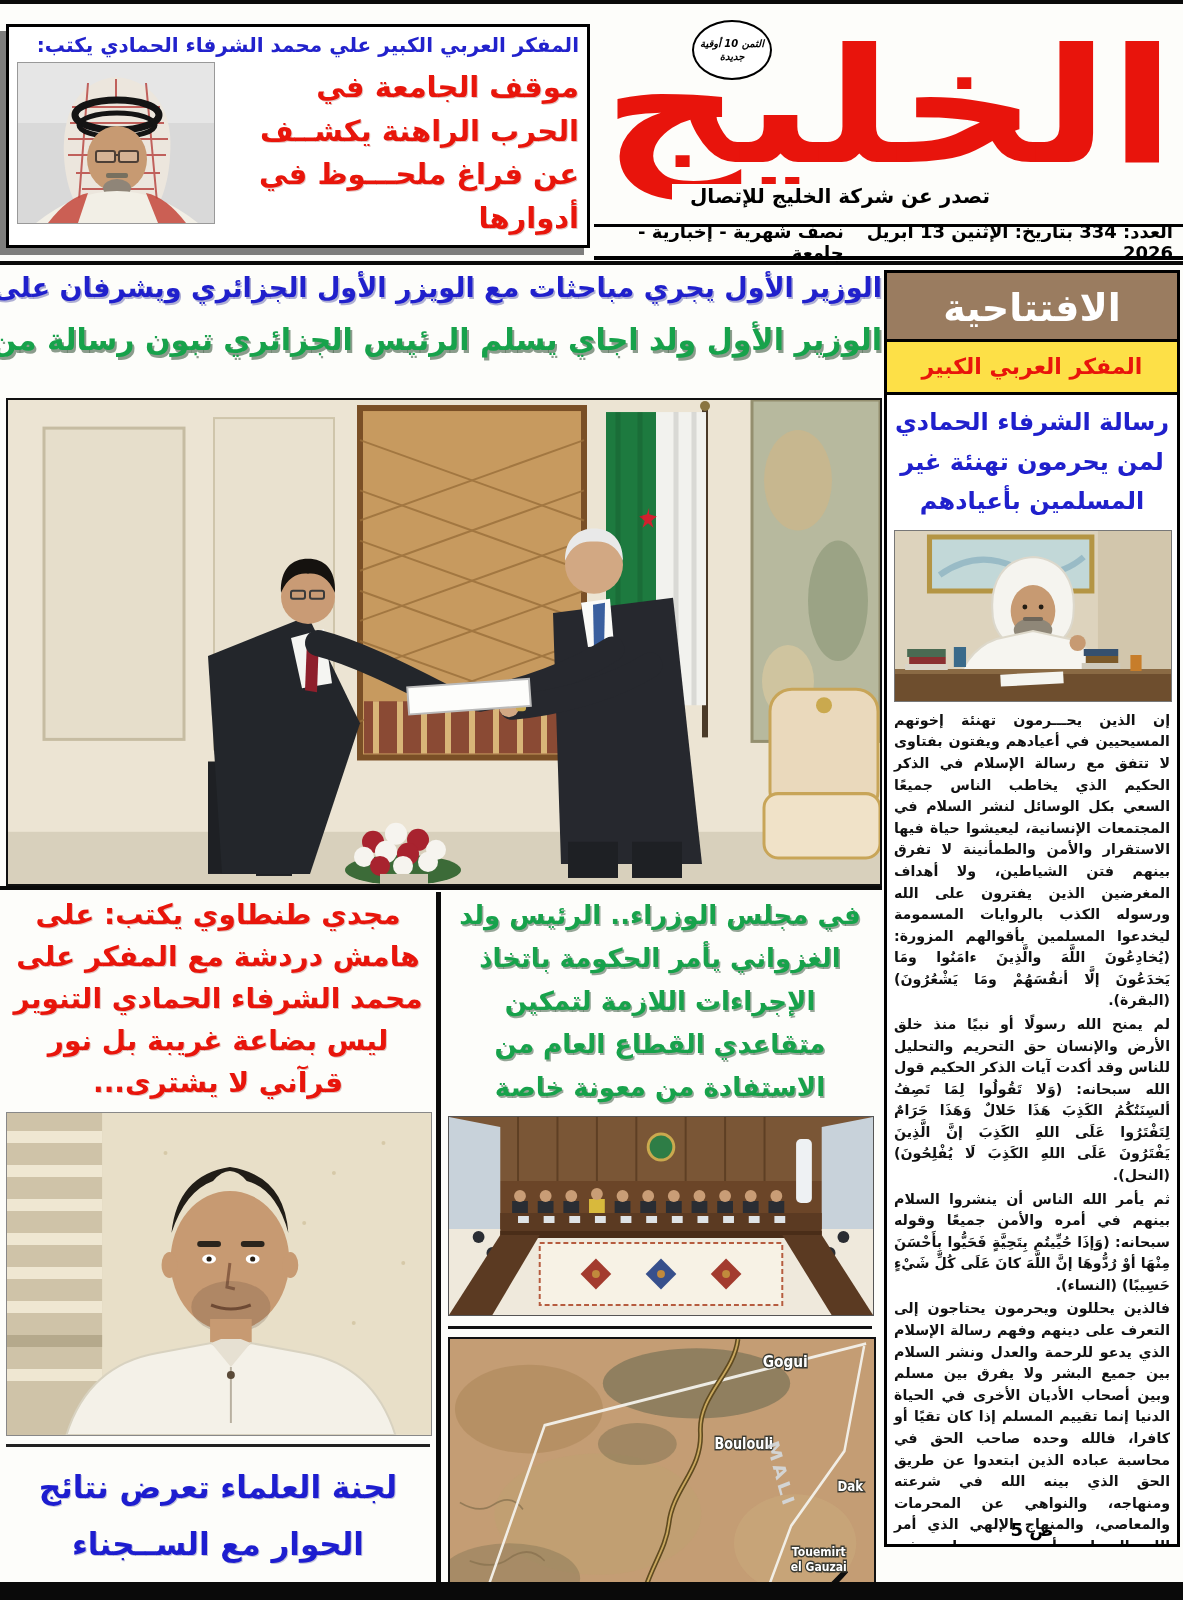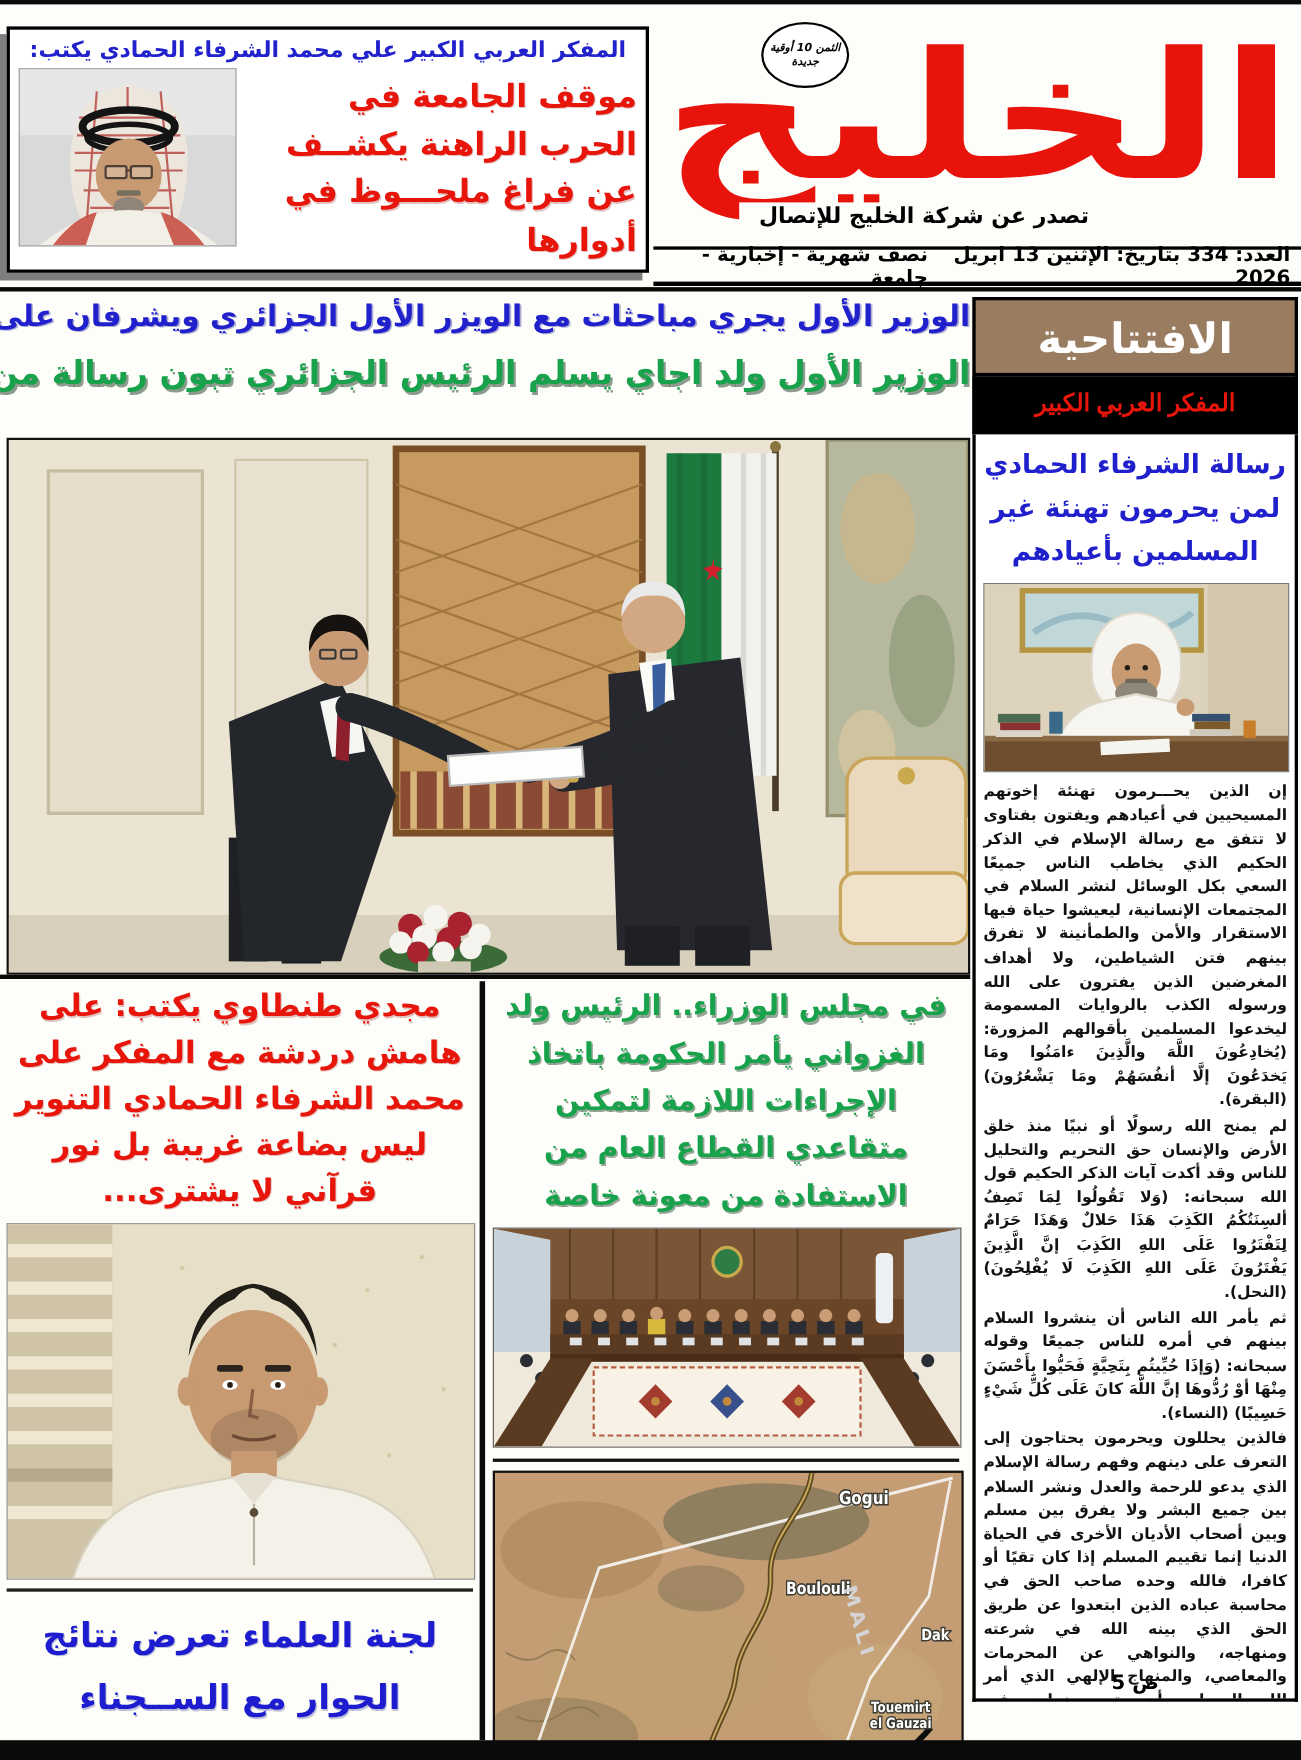--- a/index.html
+++ b/index.html
@@ -9,21 +9,21 @@
   .rtl{direction:rtl;}
   
   .top-rule{left:0;top:0;width:1183px;height:4px;background:#0a0a0a;}
   .full-rule{left:0;top:261px;width:1183px;height:4px;background:#0a0a0a;}
   .photo-rule{left:0;top:886px;width:882px;height:4px;background:#0a0a0a;}
   .bottom-bar{left:0;top:1582px;width:1183px;height:18px;background:#0a0a0a;}
   .col-divider{left:436px;top:892px;width:5px;height:690px;background:#0a0a0a;}
   
   .author-box{left:6px;top:24px;width:584px;height:224px;background:#fff;border:3px solid #000;
               box-shadow:-6px 7px 0 rgba(0,0,0,.5);padding:4px 8px;box-sizing:border-box;}
-  .kicker{color:#2222cc;font-size:20px;font-weight:800;text-align:center;direction:rtl;margin:2px 0 5px;}
+  .kicker{color:#2222cc;font-size:20px;font-weight:800;direction:rtl;margin:2px 0 5px;}
   .author-row{display:flex;gap:10px;}
   .author-photo{width:196px;height:160px;border:1px solid #999;flex:none;background:#dcdcdc;}
   .author-headline{flex:1;color:#e8150b;font-size:29px;font-weight:800;text-align:right;
                    line-height:1.5;direction:rtl;padding-top:4px;text-shadow:1px 1px 0 rgba(140,20,10,.25);}
   
   .masthead-title{left:598px;top:2px;width:582px;height:210px;display:flex;align-items:center;justify-content:center;
                   color:#e8140c;font-size:148px;font-weight:900;transform:scale(1.30,1.08);direction:rtl;}
   .price-badge{left:692px;top:20px;width:80px;height:60px;border:2.5px solid #000;border-radius:50%;background:#fff;
                font-size:10px;font-style:italic;font-weight:700;display:flex;align-items:center;justify-content:center;
                text-align:center;direction:rtl;padding:4px;box-sizing:border-box;line-height:1.35;z-index:5;}
@@ -53,21 +53,21 @@
   .council{width:424px;height:198px;border:1px solid #555;display:block;margin-top:8px;background:#efe9dc;}
   .mid-rule{height:3px;background:#111;margin:10px 0 8px;}
   .mid-red{color:#e8150b;font-size:23px;font-weight:900;text-align:center;white-space:nowrap;direction:rtl;
            text-shadow:1px 1px 0 rgba(140,20,10,.3);padding:4px 0 2px;}
   .mapimg{width:424px;height:286px;border:2px solid #111;display:block;margin-top:8px;background:#c49d74;}
   
   .editorial{left:884px;top:270px;width:296px;box-sizing:border-box;}
   .ed-header{border:3px solid #000;background:#9a7c60;color:#fff;font-size:38px;font-weight:900;
              text-align:center;padding:13px 0 9px;direction:rtl;}
   .ed-byline{border:3px solid #000;border-top:0;padding:8px 2px;color:#e8150b;text-align:center;font-size:22px;
-             font-weight:800;line-height:1.55;background:#000000;direction:rtl;font-family:Liberation Serif, serif;}
+             font-weight:800;line-height:1.55;background:#fde047;direction:rtl;}
   .ed-main{border:3px solid #000;border-top:0;height:1152px;padding:6px 7px 30px;position:relative;background:#fff;
            box-sizing:border-box;overflow:hidden;}
   .ed-subhead{color:#2020cc;font-size:24px;font-weight:800;text-align:center;line-height:1.65;margin:2px 0 8px;direction:rtl;}
   .ed-photo{width:100%;height:170px;border:1px solid #777;display:block;background:#ddd3bd;}
   .ed-body{margin-top:8px;font-size:14.2px;font-weight:700;line-height:1.52;text-align:justify;direction:rtl;color:#111;}
   .ed-body p{margin:0 0 2px;}
   .ed-pageref{position:absolute;bottom:4px;left:0;right:0;text-align:center;font-size:18px;font-weight:800;direction:rtl;}
 </style>
 </head>
 <body>
@@ -397,21 +397,21 @@
           <rect x="186" y="118" width="34" height="7" fill="#35506e"></rect>
             <rect x="188" y="125" width="32" height="7" fill="#7c5a2a"></rect>
           <rect x="184" y="132" width="38" height="6" fill="#cfcabb"></rect>
           <rect x="104" y="142" width="62" height="12" fill="#f5f5f0" transform="rotate(-3 135 148)"></rect>
           <rect x="232" y="124" width="11" height="16" fill="#c77d2a"></rect>
         </g>
       </svg>
       <div class="ed-body">
         <p>إن الذين يحـــرمون تهنئة إخوتهم المسيحيين في أعيادهم ويفتون بفتاوى لا تتفق مع رسالة الإسلام في الذكر الحكيم الذي يخاطب الناس جميعًا السعي بكل الوسائل لنشر السلام في المجتمعات الإنسانية، ليعيشوا حياة فيها الاستقرار والأمن والطمأنينة لا تفرق بينهم فتن الشياطين، ولا أهداف المغرضين الذين يفترون على الله ورسوله الكذب بالروايات المسمومة ليخدعوا المسلمين بأقوالهم المزورة: (يُخادِعُونَ اللَّهَ والَّذِينَ ءامَنُوا ومَا يَخدَعُونَ إلَّا أنفُسَهُمْ ومَا يَشْعُرُونَ) (البقرة).</p>
         <p>لم يمنح الله رسولًا أو نبيًا منذ خلق الأرض والإنسان حق التحريم والتحليل للناس وقد أكدت آيات الذكر الحكيم قول الله سبحانه: (وَلا تَقُولُوا لِمَا تَصِفُ ألسِنَتُكُمُ الكَذِبَ هَذَا حَلالٌ وَهَذَا حَرَامٌ لِتَفْتَرُوا عَلَى اللهِ الكَذِبَ إنَّ الَّذِينَ يَفْتَرُونَ عَلَى اللهِ الكَذِبَ لَا يُفْلِحُونَ) (النحل).</p>
-        <p>ثم يأمر الله الناس أن ينشروا السلام بينهم في أمره للناس جميعًا وقوله سبحانه: (وَإذَا حُيِّيتُم بِتَحِيَّةٍ فَحَيُّوا بِأَحْسَنَ مِنْهَا أوْ رُدُّوهَا إنَّ اللَّهَ كانَ عَلَى كُلِّ شَيْءٍ حَسِيبًا) (النساء).</p>
+        <p>ثم يأمر الله الناس أن ينشروا السلام بينهم في أمره والأمن جميعًا وقوله سبحانه: (وَإذَا حُيِّيتُم بِتَحِيَّةٍ فَحَيُّوا بِأَحْسَنَ مِنْهَا أوْ رُدُّوهَا إنَّ اللَّهَ كانَ عَلَى كُلِّ شَيْءٍ حَسِيبًا) (النساء).</p>
         <p>فالذين يحللون ويحرمون يحتاجون إلى التعرف على دينهم وفهم رسالة الإسلام الذي يدعو للرحمة والعدل ونشر السلام بين جميع البشر ولا يفرق بين مسلم وبين أصحاب الأديان الأخرى في الحياة الدنيا إنما تقييم المسلم إذا كان تقيًا أو كافرا، فالله وحده صاحب الحق في محاسبة عباده الذين ابتعدوا عن طريق الحق الذي بينه الله في شرعته ومنهاجه، والنواهي عن المحرمات والمعاصي، والمنهاج الإلهي الذي أمر الله المسلم بأن يتبع منهاجه في التعامل بالحسنى والكلمة الطيبة، وأن يدفع بالتي هي أحسن ولا يتكبر على غيره من الناس الذين خاطبهم الله في رسالته بقوله: (يَا أيُّهَا النَّاسْ إنَّا خَلَقْنَاكُم مِّن ذَكَرٍ وَأنثى وَجَعَلنَاكُمْ شُعُوبًا وَقَبَائِلَ لِتَعَارَفُوا إنَّ أكْرَمَكُمْ عِندَ اللَّهِ أتْقَاكُمْ إنَّ اللَّهَ عَلِيمٌ خَبِيرٌ) (الحجرات).</p>
       </div>
       <div class="ed-pageref">ص 5</div>
     </div>
   </div>
 
   <div class="abs bottom-bar"></div>
 </div>
 
 </body></html>

